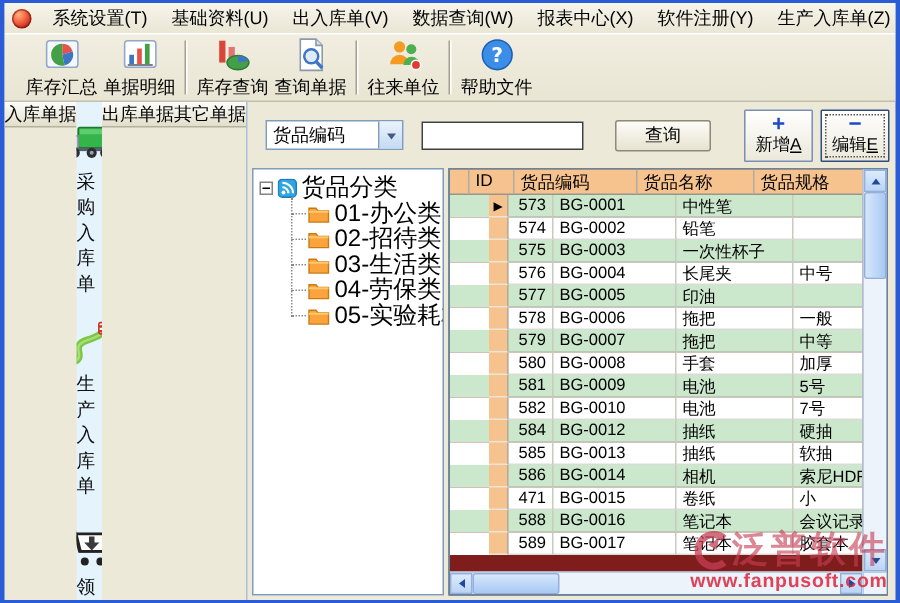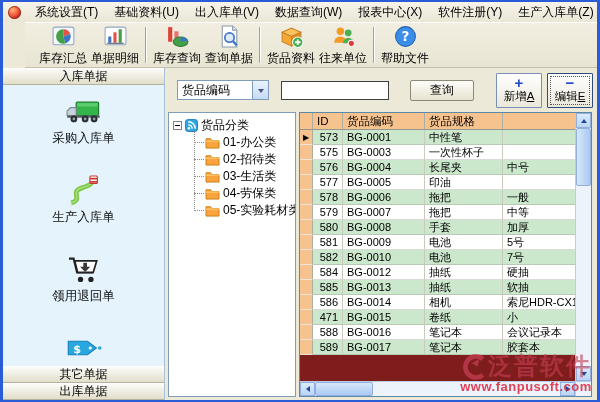--- a/index.html
+++ b/index.html
@@ -19,36 +19,36 @@
     box-shadow:inset 0 0 0 1px rgba(120,20,10,.6);}
   .menu-item{font-size:12px;color:#000;padding:1px 8px;white-space:nowrap;}
   .win-controls{margin-left:auto;display:flex;gap:3px;}
   .win-btn{width:17px;height:14px;background:linear-gradient(#FDFBF4,#E3DFCC);
     border:1px solid #B3AF9E;display:flex;align-items:center;justify-content:center;
     font-size:10px;line-height:1;color:#222;position:relative;}
   .glyph-min{width:7px;height:2px;background:#333;margin-top:6px;}
   
   .toolbar{height:46px;flex:none;display:flex;align-items:center;padding-left:12px;
     border-top:1px solid #FFFFFF;border-bottom:1px solid #C2BFAC;
-    background:linear-gradient(#F1EEE1,#E9E5D3);margin-left:22px;}
+    background:linear-gradient(#F1EEE1,#E9E5D3);}
   .tool-btn{width:50px;height:42px;border:none;background:transparent;padding:0;margin:0 1px;
     display:flex;flex-direction:column;align-items:center;justify-content:center;gap:1px;cursor:default;
     font-family:inherit;}
   .tool-btn svg{width:25px;height:25px;flex:none;}
   .tool-label{font-size:12px;color:#000;white-space:nowrap;}
   .tool-sep{width:2px;height:36px;border-left:1px solid #A3A08D;border-right:1px solid #FFFFFF;margin:0 4px;flex:none;}
   
   .content{flex:1;display:flex;min-height:0;}
   
-  .sidebar{width:162px;flex:none;display:flex;flex-direction:column;border-right:1px solid #A8C0D8;}
+  .sidebar{width:162px;flex:none;display:flex;flex-direction:row;border-right:1px solid #A8C0D8;}
   .side-bar-btn{height:17px;flex:none;display:flex;align-items:center;justify-content:center;
     font-size:12px;color:#000;background:linear-gradient(#FCFBF7,#E2DECA);
     border-top:1px solid #FFFFFF;border-bottom:1px solid #B5B19E;}
   .side-panel{flex:1;background:#E5F3FC;display:flex;flex-direction:column;align-items:center;
-    padding-top:9px;gap:24px;overflow:hidden;}
+    padding-top:9px;gap:12px;overflow:hidden;}
   .side-item{display:flex;flex-direction:column;align-items:center;gap:4px;width:100%;padding:2px 0;cursor:default;}
   .side-item svg{width:36px;height:30px;}
   .side-label{font-size:12.5px;color:#101010;}
   
   .main{flex:1;display:flex;flex-direction:column;min-width:0;}
   .search-row{height:44px;flex:none;display:flex;align-items:center;padding:0 4px 0 12px;}
   .combo{width:92px;height:20px;border:1px solid #7F9DB9;background:#fff;display:flex;align-items:stretch;font-size:12px;}
   .combo-text{flex:1;display:flex;align-items:center;padding-left:4px;overflow:hidden;white-space:nowrap;}
   .combo-btn{width:16px;background:linear-gradient(#EAF3FD,#C5DAF4);border-left:1px solid #7F9DB9;
     display:flex;align-items:center;justify-content:center;}
@@ -59,21 +59,21 @@
     border:1px solid #8E8A7A;border-radius:2px;font-size:12px;font-family:inherit;color:#000;}
   .action-btns{margin-left:auto;display:flex;gap:5px;}
   .action-btn{width:46px;height:35px;display:flex;flex-direction:column;align-items:center;justify-content:center;
     background:linear-gradient(#FFFFFF,#EBE8DA);border:1px solid #7A8FB5;border-radius:1px;
     font-size:11.5px;color:#000;font-family:inherit;padding:1px;}
   .action-btn .glyph{color:#1B49C8;font-weight:bold;font-size:15px;line-height:13px;}
   .action-btn.focused{border-color:#2F4C7E;outline:1px dotted #555;outline-offset:-4px;}
   .hk{text-decoration:underline;}
   .work-row{flex:1;display:flex;min-height:0;padding:0 5px 3px 3px;gap:3px;}
   
-  .tree-panel{width:128px;flex:none;background:#fff;border:1px solid #7F9DB9;font-size:12px;
+  .tree-panel{width:128px;flex:none;background:#fff;border:1px solid #7F9DB9;font-size:16px;
     padding:4px 2px 2px 4px;overflow:hidden;}
   .tree-root{display:flex;align-items:center;gap:3px;height:17px;}
   .expander{width:9px;height:9px;border:1px solid #848284;background:#fff;position:relative;flex:none;}
   .expander::after{content:'';position:absolute;left:1px;top:3px;width:5px;height:1px;background:#000;}
   .tree-root svg{width:13px;height:13px;flex:none;}
   .tree-label{white-space:nowrap;color:#000;}
   .tree-children{position:relative;margin-left:21px;padding-left:11px;}
   .tree-children::before{content:'';position:absolute;left:0;top:-3px;bottom:8px;border-left:1px dotted #8A8A8A;}
   .tree-child{display:flex;align-items:center;gap:3px;height:17px;position:relative;}
   .tree-child::before{content:'';position:absolute;left:-11px;top:8px;width:10px;border-top:1px dotted #8A8A8A;}
@@ -84,21 +84,21 @@
   .grid{flex:1;display:flex;flex-direction:column;min-width:0;}
   .grid-header{height:17px;flex:none;display:flex;background:#F6C28E;border-bottom:1px solid #97978D;}
   .hcell{font-size:11.5px;color:#000;display:flex;align-items:center;padding-left:4px;
     border-right:1px solid #ADADA2;overflow:hidden;white-space:nowrap;}
   .hcell.sel{width:13px;padding:0;}
   .grid-header .hcell:nth-child(2){width:30px;}
   .grid-header .hcell:nth-child(3){width:82px;}
   .grid-header .hcell:nth-child(4){width:78px;}
   .grid-header .hcell:nth-child(5){flex:1;border-right:none;text-align:right;}
   .grid-body{flex:1;overflow:hidden;display:flex;flex-direction:column;}
-  .grid-row{height:15px;flex:none;display:flex;}
+  .grid-row{height:15px;flex:none;display:flex;padding-left:26px;}
   .grid-body .grid-row:nth-child(odd){background:#CBE7CC;}
   .grid-body .grid-row:nth-child(even){background:#FFFFFF;}
   .cell{font-size:11px;color:#000;display:flex;align-items:center;
     border-right:1px solid #C9C9BE;border-bottom:1px solid rgba(150,150,140,.35);
     overflow:hidden;white-space:nowrap;}
   .cell.sel{width:13px;background:#F6C28E;border-right:1px solid #ADADA2;
     border-bottom:1px solid #E9E5D8;justify-content:center;font-size:8px;color:#000;}
   .grid-body .grid-row:first-child .cell.sel::before{content:'▶';}
   .cell.c-id{width:30px;justify-content:flex-end;padding-right:4px;}
   .cell.c-code{width:82px;padding-left:4px;}
@@ -276,26 +276,20 @@
 
       <button class="tool-btn">
         <svg>
           <use href="#i-docmag"></use>
         </svg>
         <span class="tool-label">查询单据</span>
       </button>
 
     <div class="tool-sep"></div>
 
-      <button class="tool-btn">
-        <svg>
-          <use href="#i-boxplus"></use>
-        </svg>
-        <span class="tool-label">货品资料</span>
-      </button>
 
       <button class="tool-btn">
         <svg>
           <use href="#i-people"></use>
         </svg>
         <span class="tool-label">往来单位</span>
       </button>
 
     <div class="tool-sep"></div>
 
@@ -337,23 +331,23 @@
 
           <div class="side-item">
             <svg>
               <use href="#i-tag"></use>
             </svg>
             <span class="side-label">销售退货单</span>
           </div>
 
       </div>
 
+        <div class="side-bar-btn">出库单据</div>
+
         <div class="side-bar-btn">其它单据</div>
-
-        <div class="side-bar-btn">出库单据</div>
 
     </div>
 
     <div class="main">
 
       <div class="search-row">
         <div class="combo">
           <span class="combo-text">货品编码</span>
           <span class="combo-btn">
               <span class="arrow-down"></span>
@@ -426,34 +420,42 @@
         <div class="table-area">
           <div class="table-main">
             <div class="grid">
               <div class="grid-header">
                 <div class="hcell sel"></div>
 
                   <div class="hcell">ID</div>
 
                   <div class="hcell">货品编码</div>
 
+                  <div class="hcell">货品名称</div>
 
                   <div class="hcell">货品规格</div>
 
               </div>
               <div class="grid-body">
 
                   <div class="grid-row">
                     <div class="cell sel"></div>
                     <div class="cell c-id">573</div>
                     <div class="cell c-code">BG-0001</div>
                     <div class="cell c-name">中性笔</div>
                     <div class="cell c-spec"></div>
                   </div>
 
+                  <div class="grid-row">
+                    <div class="cell sel"></div>
+                    <div class="cell c-id">574</div>
+                    <div class="cell c-code">BG-0002</div>
+                    <div class="cell c-name">铅笔</div>
+                    <div class="cell c-spec"></div>
+                  </div>
 
                   <div class="grid-row">
                     <div class="cell sel"></div>
                     <div class="cell c-id">575</div>
                     <div class="cell c-code">BG-0003</div>
                     <div class="cell c-name">一次性杯子</div>
                     <div class="cell c-spec"></div>
                   </div>
 
                   <div class="grid-row">

